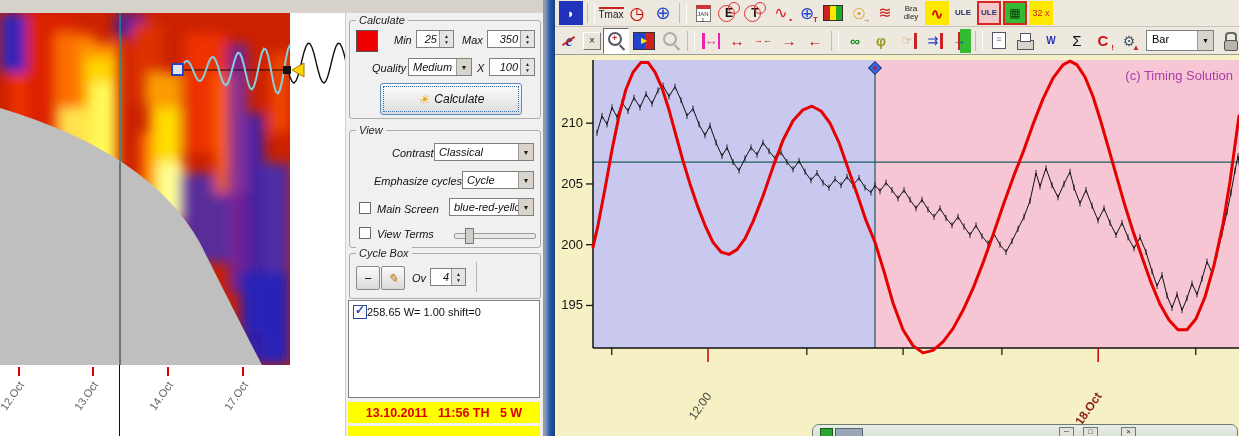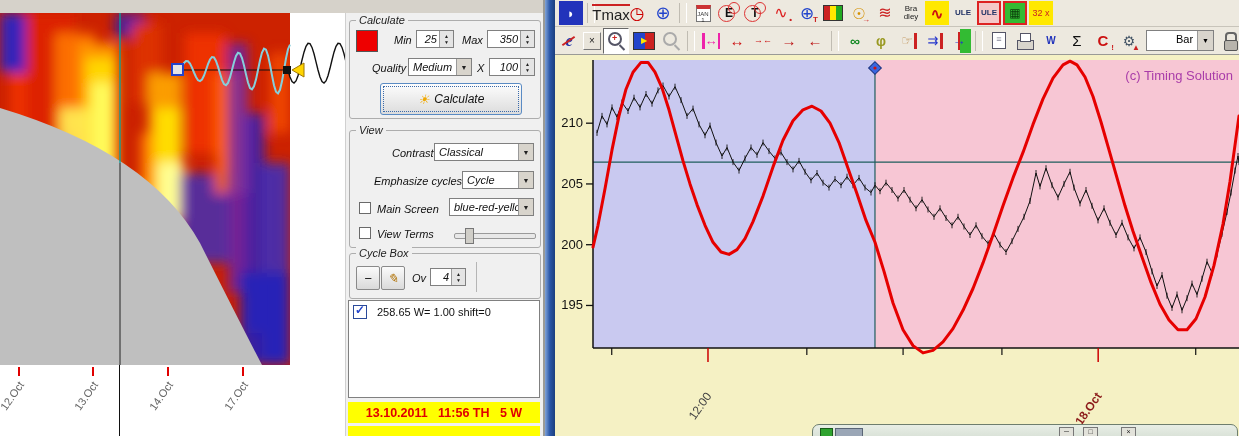--- a/index.html
+++ b/index.html
@@ -26,21 +26,21 @@
   .dd .v{flex:1;padding:2px 2px 16px 4px;font-size:11px;white-space:nowrap;overflow:hidden;}
   .dd .arw{width:14px;background:#D8D4CC;border-left:1px solid #9a9a9a;display:flex;align-items:center;justify-content:center;font-size:7px;color:#222;}
   .cb{position:absolute;width:12px;height:12px;background:#fff;border:1px solid #6a6a6a;box-sizing:border-box;}
   #calc-swatch{position:absolute;left:6px;top:9px;width:20px;height:20px;background:#EE0000;border:1px solid #555;}
   #calc-btn{position:absolute;left:30px;top:62px;width:140px;height:30px;background:linear-gradient(#FDFDFD,#DCDCDC);border:1px solid #5A8BC4;border-radius:3px;display:flex;align-items:center;justify-content:center;gap:5px;font-size:12px;outline:1px dotted #3A6AAA;outline-offset:-4px;}
   #calc-btn .sun{color:#F0A800;font-size:13px;}
   .tbtn2{position:absolute;width:22px;height:22px;background:linear-gradient(#FBFBFB,#DADADA);border:1px solid #8a8a8a;border-radius:2px;display:flex;align-items:center;justify-content:center;font-size:13px;}
   #slider-track{position:absolute;width:80px;height:4px;border:1px solid #9a9a9a;background:#E8E8E8;border-radius:2px;}
   #slider-thumb{position:absolute;left:10px;top:-6px;width:7px;height:14px;background:#D0CEC8;border:1px solid #777;}
   #cycle-list{position:absolute;left:2px;top:287px;width:192px;height:98px;background:#fff;border:1px solid #808080;box-sizing:border-box;}
-  #cycle-item{position:absolute;left:4px;top:4px;display:flex;gap:10px;align-items:center;}
+  #cycle-item{position:absolute;left:4px;top:4px;display:flex;gap:0;align-items:center;}
   #cycle-item .cbi{position:relative;width:12px;height:12px;background:#fff;border:1px solid #2a4a9a;}
   #cycle-item .cbi::after{content:"✓";position:absolute;left:1px;top:-3px;color:#2244CC;font-weight:bold;font-size:12px;}
   #status-bar{position:absolute;left:2px;top:389px;width:192px;height:21px;background:#FFFF00;color:#E00000;font-weight:bold;font-size:12.5px;display:flex;align-items:center;justify-content:center;white-space:pre;}
   #status-strip{position:absolute;left:2px;top:413px;width:192px;height:10px;background:#FFFF00;}
   .vdiv{position:absolute;width:1px;background:#B5B5B5;}
 
   
   #splitter{position:absolute;left:543px;top:0;width:12px;height:436px;background:linear-gradient(90deg,#7FA3D8,#2A57A8 40%,#16366E);border-left:2px solid #9a9a96;}
 
   
@@ -71,21 +71,21 @@
   .gbar::before{content:"";position:absolute;left:11px;top:3px;bottom:3px;width:2px;background:#CC2222;}
   .page::before{content:"";width:12px;height:15px;background:#fff;border:1px solid #556;}
   .page::after{content:"≡";position:absolute;font-size:9px;color:#889;top:5px;}
   .printer::before{content:"";position:absolute;width:15px;height:8px;background:#D8D4CC;border:1px solid #556;top:11px;left:4px;}
   .printer::after{content:"";position:absolute;width:9px;height:7px;background:#fff;border:1px solid #556;top:4px;left:7px;}
   .lock::before{content:"";position:absolute;width:8px;height:7px;border:2px solid #666;border-bottom:none;border-radius:4px 4px 0 0;top:3px;left:6px;}
   .lock::after{content:"";position:absolute;width:12px;height:9px;background:#B8B4AC;border:1px solid #555;border-radius:2px;top:11px;left:5px;}
   .loge .g{font-family:"Liberation Serif",serif;font-style:italic;font-weight:bold;}
   .loge::after{content:"";position:absolute;width:15px;height:2px;background:#CC2222;transform:rotate(-35deg);top:11px;left:4px;}
   .tbselect{display:flex;width:66px;height:19px;border:1px solid #808080;background:#fff;flex:0 0 auto;margin:0 3px;}
-  .tbselect .v{flex:1;font-size:11px;padding:2px 0 0 5px;margin-left:24px;}
+  .tbselect .v{flex:1;font-size:11px;padding:2px 0 0 5px;}
   .tbselect .arw{width:15px;background:#D8D4CC;border-left:1px solid #9a9a9a;display:flex;align-items:center;justify-content:center;font-size:7px;}
 
   
   #chart-area{position:absolute;left:0;top:55px;width:684px;height:381px;background:#F5F1C4;overflow:hidden;}
   #mini-window{position:absolute;left:257px;top:369px;width:424px;height:20px;background:linear-gradient(#E8EEE6,#CFD9CD);border:1px solid #6E7E6E;border-radius:7px 7px 0 0;}
   #mini-window .mw-icon{position:absolute;left:7px;top:3px;width:11px;height:9px;background:#2FA32F;border:1px solid #1A5A1A;}
   #mini-window .mw-icon2{position:absolute;left:22px;top:3px;width:26px;height:8px;background:#9AA6B6;border:1px solid #5A6676;}
   .mw-btn{position:absolute;top:2px;width:13px;height:9px;background:#E2E2DA;border:1px solid #777;font-size:7px;line-height:7px;text-align:center;color:#222;}
 </style>
 </head>
@@ -243,21 +243,21 @@
 
   <div id="splitter"></div>
 
   <div id="right-window">
     <div id="toolbar1">
         <div class="tbtn" style="background: rgb(34, 51, 187);">
           <span class="g" style="color: rgb(255, 255, 255); font-size: 13px;">◗</span>
         </div>
         <div class="tbsep"></div>
         <div class="tbtn tmax">
-          <span class="g" style="color: rgb(34, 34, 34); font-size: 15px;">Tmax</span>
+          <span class="g" style="color: rgb(34, 34, 34); font-size: 10px;">Tmax</span>
         </div>
         <div class="tbtn">
           <span class="g" style="color: rgb(204, 0, 0); font-size: 17px;">◷</span>
         </div>
         <div class="tbtn">
           <span class="g" style="color: rgb(34, 68, 204); font-size: 18px;">⊕</span>
         </div>
         <div class="tbsep"></div>
         <div class="tbtn cal">
           <span class="g" style="color: rgb(51, 51, 51);">JAN

